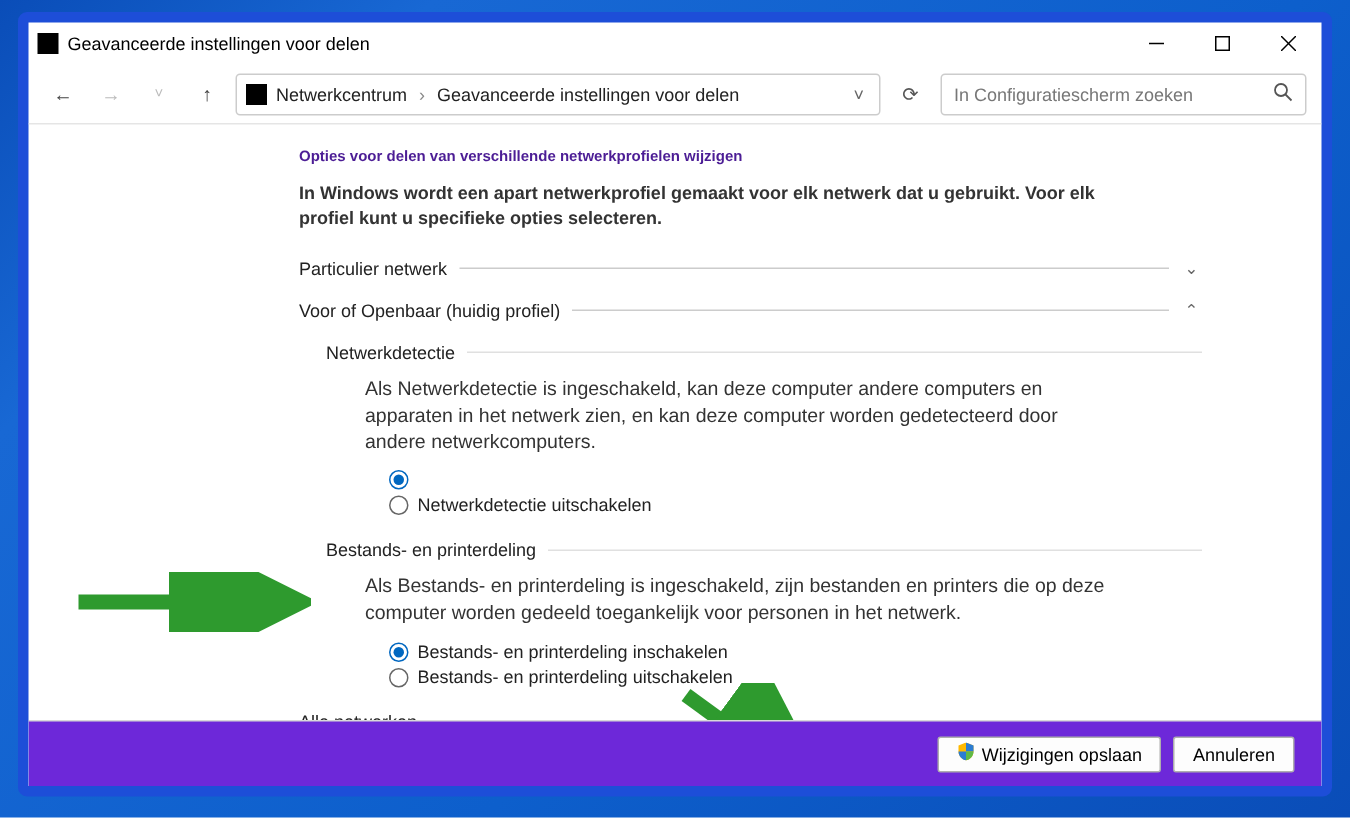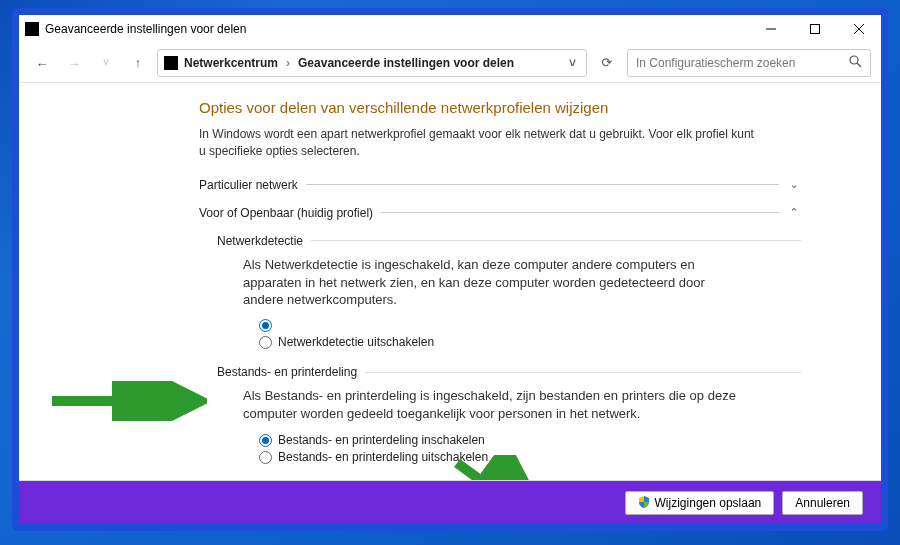--- a/index.html
+++ b/index.html
@@ -60,21 +60,20 @@
     flex: 0 0 430px;
     height: 28px;
     border: 1px solid #ccc;
     border-radius: 3px;
     display:flex; align-items:center;
     padding: 0 6px;
     gap:6px;
     font-size:12px;
     color:#222;
     overflow:hidden;
-    font-weight:bold;
   }
   .addr .icon { width:14px; height:14px; background:#000; }
   .addr .sep { color:#888; padding:0 2px; }
   .addr-drop { margin-left:auto; color:#666; padding:0 4px; }
   .refresh { width:28px; text-align:center; color:#555; }
   .search {
     flex:1;
     height:28px;
     border:1px solid #ccc;
     border-radius:3px;
@@ -87,31 +86,32 @@
   .search .mag { margin-left:auto; color:#555; }
   
   .content {
     flex:1;
     overflow:auto;
     padding: 16px 80px 0 180px;
     color:#333;
     position: relative;
   }
   .heading {
-    color:#a16207;
-    font-size: 15px;
-    font-weight: 400;
+    color:#4c1d95;
+    font-size: 10px;
+    font-weight: 700;
     margin-bottom: 10px;
   }
   .intro {
     font-size:12px;
     color:#333;
     margin-bottom: 18px;
     line-height:1.4;
     max-width: 560px;
+    font-weight: bold;
   }
   .prof-row {
     display:flex;
     align-items:center;
     font-size:12px;
     color:#222;
     margin-bottom: 14px;
     cursor: default;
   }
   .prof-row .line {

